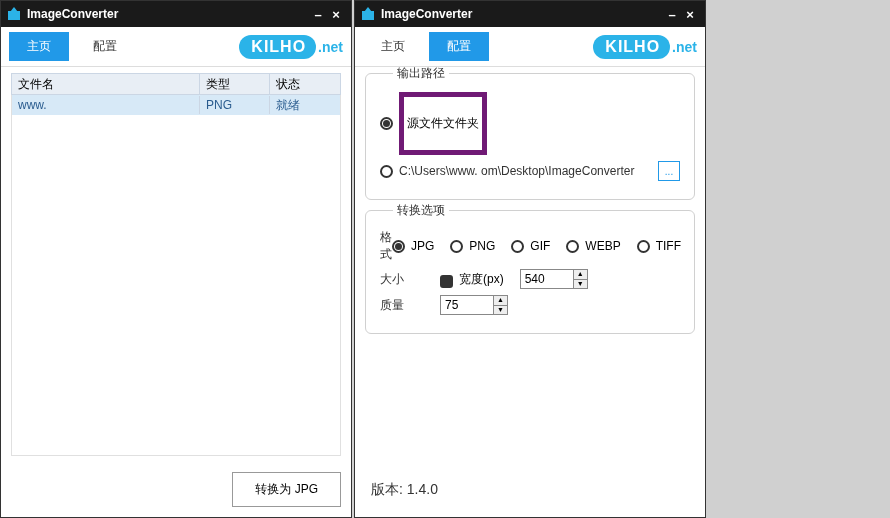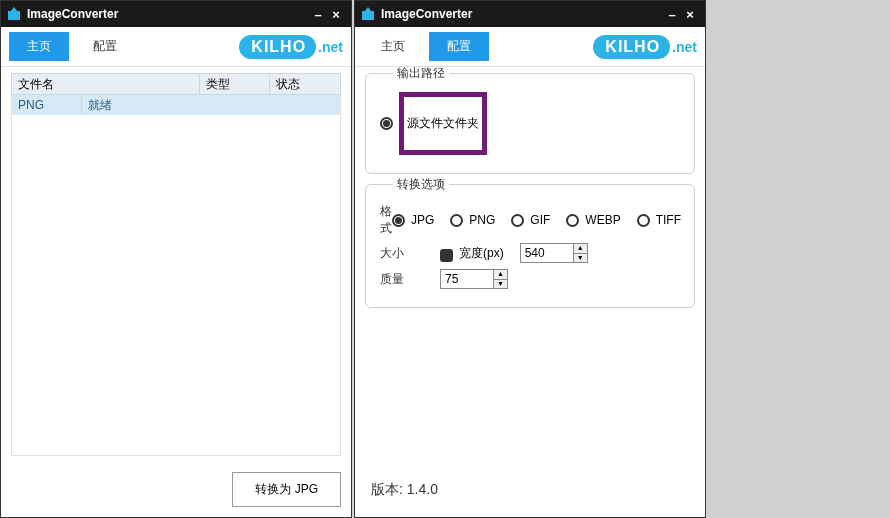--- a/index.html
+++ b/index.html
@@ -265,20 +265,21 @@
     </div>
   </div>
   <div class="content">
     <div class="table-head">
       <div class="col-name">文件名</div>
       <div class="col-type">类型</div>
       <div class="col-status">状态</div>
     </div>
     <div class="table-body">
       <div class="table-row">
+        <div class="col-name">www.</div>
         <div class="col-type">PNG</div>
         <div class="col-status">就绪</div>
       </div>
     </div>
   </div>
   <div class="bottom-bar">
     <button class="btn">转换为 JPG</button>
   </div>
 </div>
 
@@ -304,20 +305,25 @@
     </div>
   </div>
   <div class="content">
 
     <div class="group">
       <span class="group-title">输出路径</span>
       <div class="row">
         <span class="radio checked"></span>
         <span class="path-box">源文件文件夹</span>
       </div>
+      <div class="row">
+        <span class="radio"></span>
+        <span class="path-text">C:\Users\www.         om\Desktop\ImageConverter</span>
+        <span class="browse-btn">...</span>
+      </div>
     </div>
 
     <div class="group">
       <span class="group-title">转换选项</span>
       <div class="row">
         <span class="row-label">格式</span>
         <span class="radio-opt">
             <span class="radio checked"></span>
             <span>JPG</span>
           </span>

